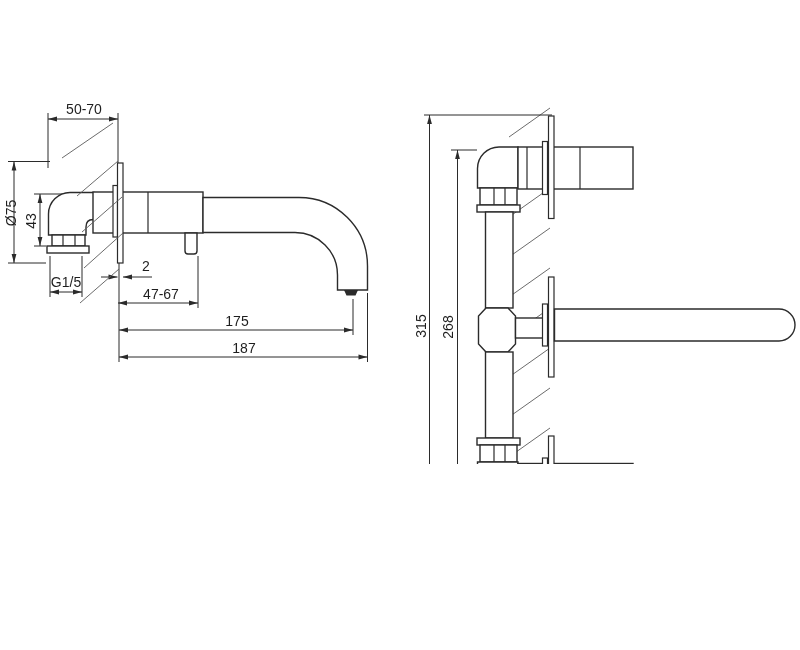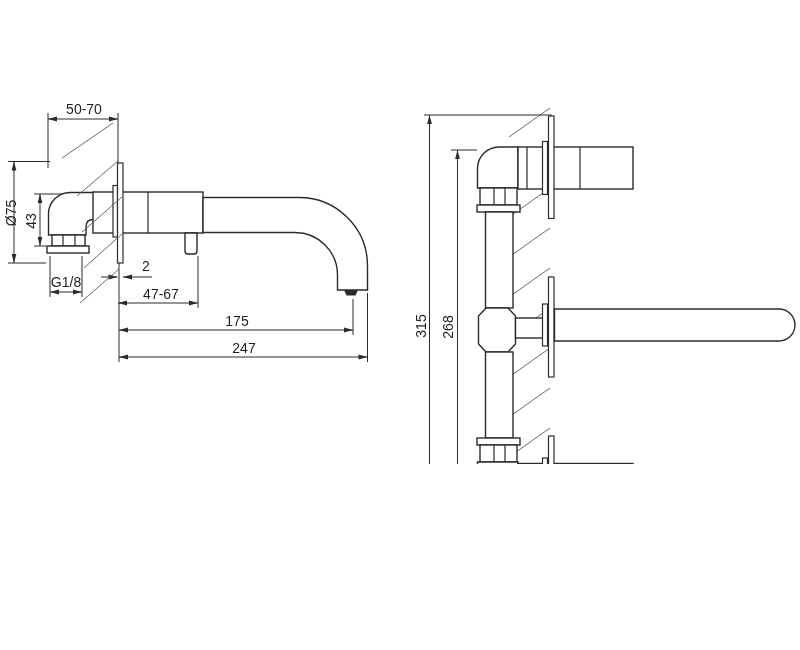--- a/index.html
+++ b/index.html
@@ -170,21 +170,21 @@
         <rect class="thin" x="548.5" y="277" width="5.5" height="100"></rect>
         <rect class="thin" x="548.5" y="436" width="5.5" height="100"></rect>
         <path class="outline" d="M 554.5 309 L 779 309 A 16 16 0 0 1 779 341 L 554.5 341 Z"></path>
       </g>
     </g>
   </svg>
 
   <div class="dim-label" style="left:84px;top:109px;">50-70</div>
   <div class="dim-label rot" style="left:11px;top:213px;">Ø75</div>
   <div class="dim-label rot" style="left:31px;top:221px;">43</div>
-  <div class="dim-label" style="left:66px;top:282px;">G1/8</div>
+  <div class="dim-label" style="left:66px;top:282px;">G1/5</div>
   <div class="dim-label" style="left:146px;top:266px;">2</div>
   <div class="dim-label" style="left:161px;top:294px;">47-67</div>
   <div class="dim-label" style="left:237px;top:321px;text-align:right;">175</div>
-  <div class="dim-label" style="left:244px;top:348px;">247</div>
+  <div class="dim-label" style="left:244px;top:348px;">187</div>
   <div class="dim-label rot" style="left:421px;top:326px;">315</div>
   <div class="dim-label rot" style="left:448px;top:327px;">268</div>
 
 </div>
 
 </body></html>

